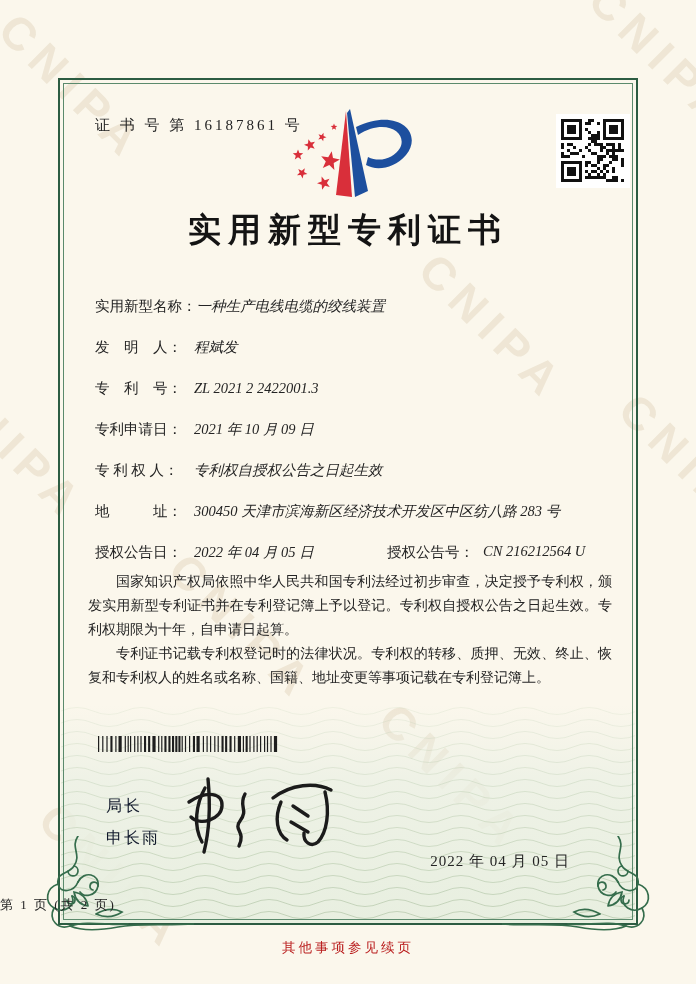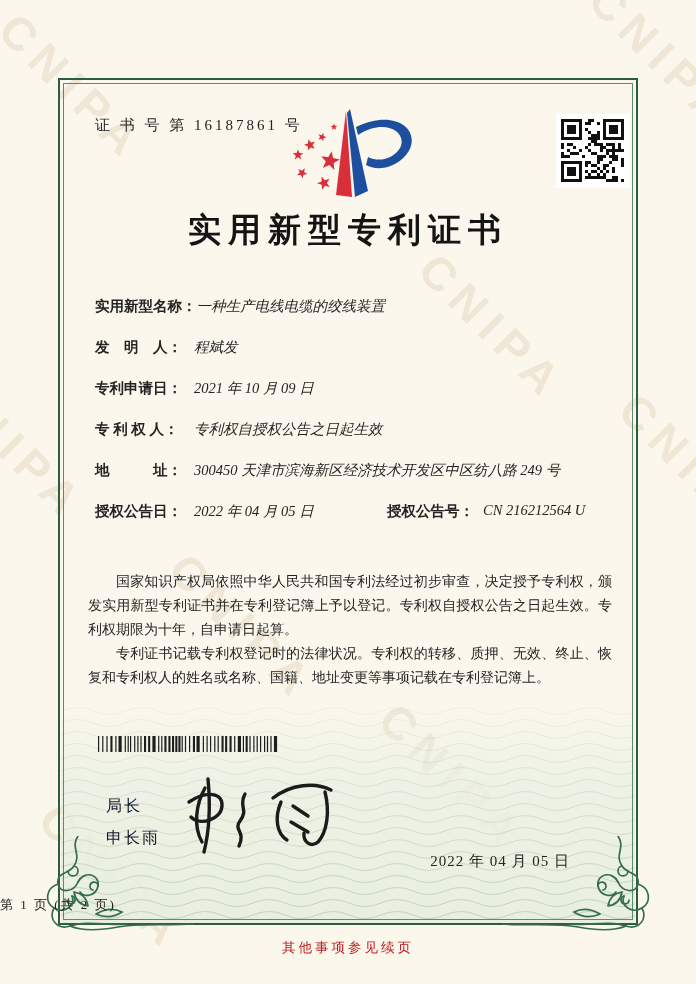--- a/index.html
+++ b/index.html
@@ -41,21 +41,21 @@
     background:#ffffff; display:flex; align-items:center; justify-content:center;
   }
   .title{
     position:absolute; left:0; top:208px; width:100%; text-align:center;
     font-family:"Liberation Sans","DejaVu Sans",sans-serif;
     font-size:33px; font-weight:bold; letter-spacing:7px; color:#141414;
   }
   
   .fields{position:absolute; left:95px; top:286px; width:500px;}
   .field-row{height:41px; display:flex; align-items:center; font-size:14.5px;}
-  .field-label{flex:0 0 99px; white-space:nowrap;font-weight:bold;}
+  .field-label{flex:0 0 99px; white-space:nowrap;}
   .field-value{white-space:nowrap;font-style:italic;}
   .grant-row{height:41px; display:flex; align-items:center; font-size:14.5px;gap:36px;}
   .grant-left{display:flex; width:256px;}
   .grant-right{display:flex;}
   .grant-right .field-label{flex:0 0 96px;}
   
   .body-text{
     position:absolute; left:88px; top:570px; width:524px;
     font-size:14px; line-height:24px; text-align:justify;
   }
@@ -300,30 +300,34 @@
   <div class="fields">
     <div class="field-row">
       <span class="field-label">实用新型名称：</span>
       <span class="field-value">一种生产电线电缆的绞线装置</span>
     </div>
     <div class="field-row">
       <span class="field-label">发　明　人：</span>
       <span class="field-value">程斌发</span>
     </div>
     <div class="field-row">
+      <span class="field-label">专　利　号：</span>
+      <span class="field-value">ZL 2021 2 2422001.3</span>
+    </div>
+    <div class="field-row">
       <span class="field-label">专利申请日：</span>
       <span class="field-value">2021 年 10 月 09 日</span>
     </div>
     <div class="field-row">
       <span class="field-label">专 利 权 人：</span>
       <span class="field-value">专利权自授权公告之日起生效</span>
     </div>
     <div class="field-row">
       <span class="field-label">地　　　址：</span>
-      <span class="field-value">300450 天津市滨海新区经济技术开发区中区纺八路 249 号</span>
+      <span class="field-value">300450 天津市滨海新区经济技术开发区中区纺八路 283 号</span>
     </div>
     <div class="grant-row">
       <span class="grant-left">
         <span class="field-label">授权公告日：</span>
         <span class="field-value">2022 年 04 月 05 日</span>
       </span>
       <span class="grant-right">
         <span class="field-label">授权公告号：</span>
         <span class="field-value">CN 216212564 U</span>
       </span>

